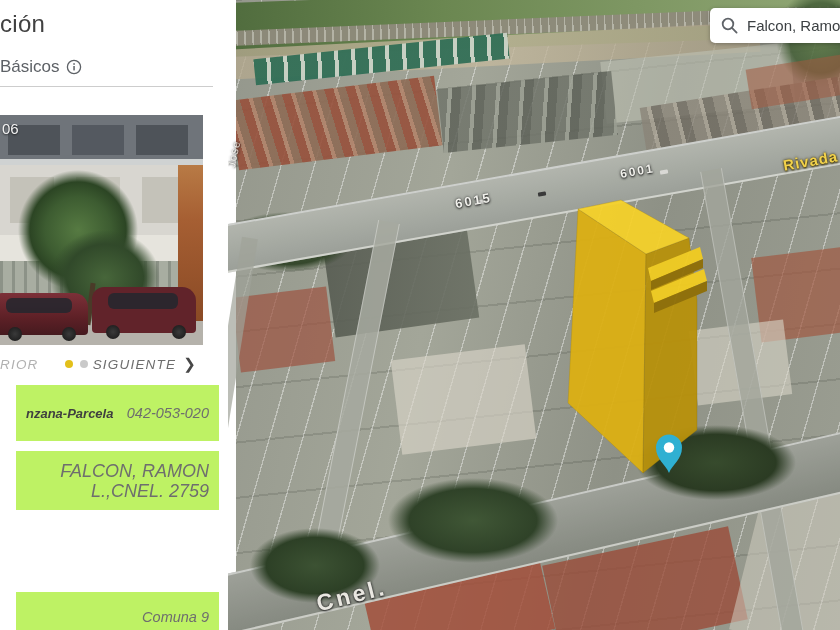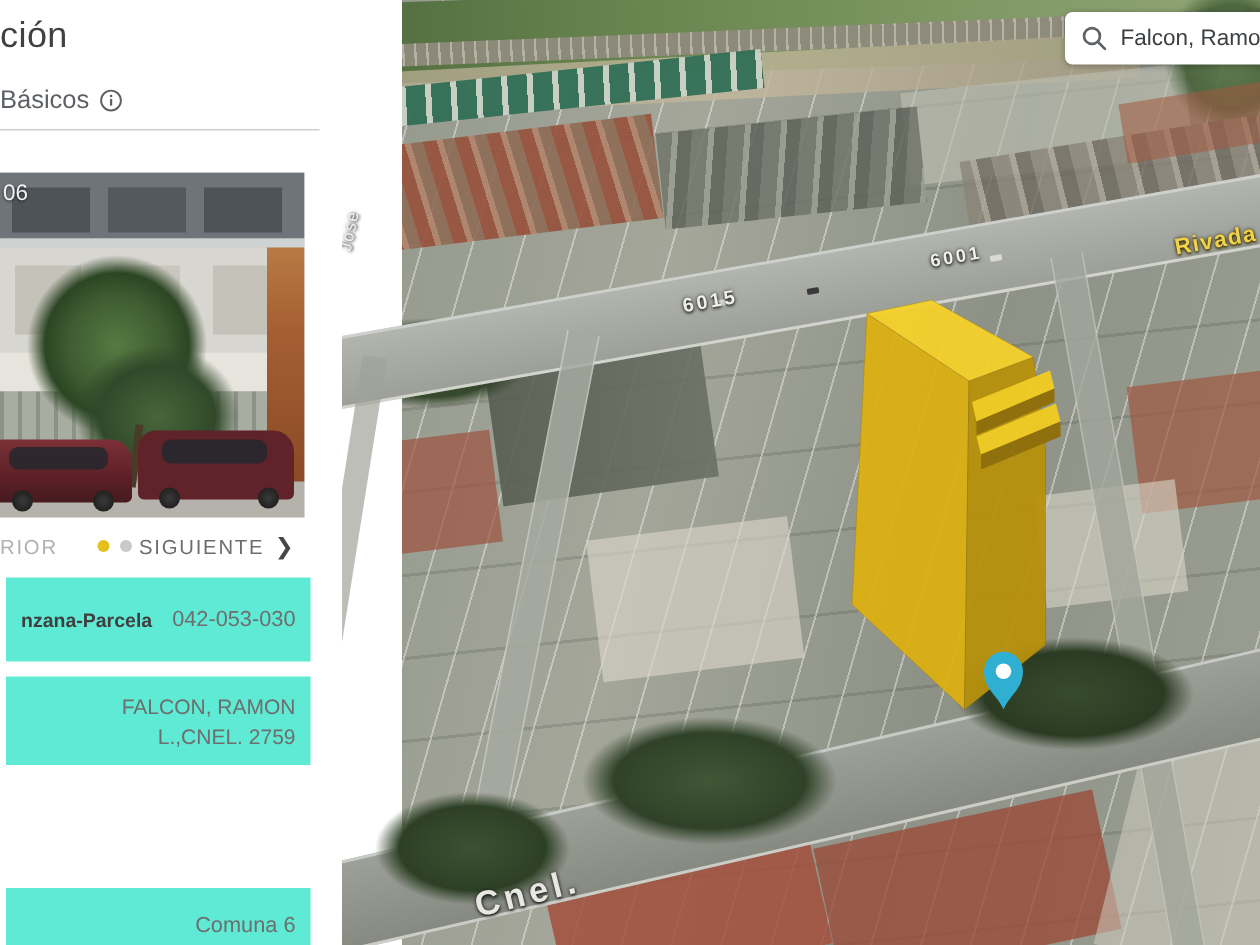--- a/index.html
+++ b/index.html
@@ -1,50 +1,50 @@
 <!DOCTYPE html>
 <html><head>
 <meta charset="utf-8">
 <style>
   html,body{margin:0;padding:0;}
   body{width:840px;height:630px;overflow:hidden;background:#fff;position:relative;
        font-family:"Liberation Sans","DejaVu Sans",sans-serif;}
   .abs{position:absolute;}
 
   
-  #sidebar{left:0;top:0;width:268px;height:630px;background:#fff;z-index:5;}
+  #sidebar{left:0;top:0;width:236px;height:630px;background:#fff;z-index:5;}
   #panel-title{left:0;top:10px;font-size:24px;color:#414141;font-weight:500;letter-spacing:.3px;}
   #tab-basicos{left:0;top:57px;display:flex;align-items:center;gap:6px;font-size:17px;color:#5d6166;cursor:pointer;}
   #divider{left:0;top:86px;width:213px;height:1px;background:#cdcdcd;}
 
   
   #photo{left:0;top:115px;width:203px;height:230px;overflow:hidden;background:#c9c7c0;}
   #photo .abs{position:absolute;}
   #photo-overlay-text{left:2px;top:5px;color:#f2f2f2;font-size:15px;font-weight:400;
     text-shadow:0 1px 2px rgba(0,0,0,.6);z-index:9;}
 
   
-  #pager{left:0;top:347px;width:197px;height:34px;display:flex;align-items:center;}
+  #pager{left:0;top:347px;width:197px;height:34px;display:flex;align-items:center;font-style:italic;}
   #pager-prev{color:#b1b1b1;font-size:13.5px;letter-spacing:1.2px;cursor:pointer;}
   #pager-dots{margin-left:26px;display:flex;gap:7px;}
   .dot{width:8px;height:8px;border-radius:50%;cursor:pointer;}
   .dot.active{background:#e3c01a;}
   .dot.inactive{background:#c9c9c9;}
   #pager-next{margin-left:auto;display:flex;align-items:center;gap:7px;color:#6d6d6d;
     font-size:13.5px;letter-spacing:1.2px;cursor:pointer;}
   #pager-next .chev{color:#474747;font-weight:700;font-size:15px;}
 
   
-  .inforow{position:absolute;left:4px;width:203px;background:#5eead4;box-sizing:border-box;
-    display:flex;align-items:center;padding:0 10px;}
+  .inforow{position:absolute;left:16px;width:203px;background:#bef264;box-sizing:border-box;
+    display:flex;align-items:center;padding:0 10px;font-style:italic;}
   .inforow .rlabel{font-size:13px;font-weight:700;color:#3f3f3f;margin-right:auto;}
   .inforow .rvalue{font-size:14.5px;color:#6e6e6e;text-align:right;}
   #row-1{top:385px;height:56px;}
   #row-2{top:451px;height:59px;flex-direction:column;justify-content:center;align-items:flex-end;}
-  #row-2 .rvalue{font-size:14px;line-height:20px;}
+  #row-2 .rvalue{font-size:18px;line-height:20px;}
   #row-3{top:528px;height:44px;justify-content:flex-end;}
   #row-4{top:592px;height:50px;justify-content:flex-end;}
 
   
   #map{left:228px;top:0;width:612px;height:630px;overflow:hidden;cursor:grab;
     background:
       repeating-linear-gradient(106deg, rgba(255,255,255,.38) 0 1.3px, rgba(255,255,255,0) 1.3px 32px),
       repeating-linear-gradient(174deg, rgba(35,40,32,.14) 0 2px, rgba(35,40,32,0) 2px 55px),
       linear-gradient(100deg,#94978c,#a3a699 35%,#8e9186 65%,#9b9e92);}
   #map .abs{position:absolute;}
@@ -116,28 +116,28 @@
       <span class="dot inactive"></span>
     </span>
     <span id="pager-next">
       <span>SIGUIENTE</span>
       <span class="chev">❯</span>
     </span>
   </div>
 
   <div id="row-1" class="inforow">
     <span class="rlabel">nzana-Parcela</span>
-    <span class="rvalue">042-053-030</span>
+    <span class="rvalue">042-053-020</span>
   </div>
   <div id="row-2" class="inforow">
     <span class="rvalue">FALCON, RAMON</span>
     <span class="rvalue">L.,CNEL. 2759</span>
   </div>
   <div id="row-4" class="inforow">
-    <span class="rvalue">Comuna 6</span>
+    <span class="rvalue">Comuna 9</span>
   </div>
 </div>
 
 <div id="map" class="abs">
 
   <div class="patch" style="left:-8px;top:-8px;width:640px;height:54px;transform:rotate(-2deg);background:linear-gradient(90deg,#4f6b3d,#6b8751 35%,#7e9763 65%,#92a876);"></div>
   <div class="patch" style="left:-8px;top:18px;width:640px;height:15px;transform:rotate(-2.4deg);background:repeating-linear-gradient(90deg,rgba(235,235,228,.45) 0 1.5px,rgba(120,115,100,0) 1.5px 8px),#8f8b7c;opacity:.95;"></div>
   <div class="patch" style="left:-8px;top:36px;width:540px;height:30px;transform:rotate(-3deg);background:linear-gradient(90deg,#b2a78d,#c3b89d 50%,#a89e85);opacity:.8;"></div>
   <div class="patch" style="left:26px;top:46px;width:255px;height:26px;transform:rotate(-6deg);background:repeating-linear-gradient(93deg,#2e6d55 0 13px,#c9d3c7 13px 17px);opacity:.92;"></div>
   <div class="patch" style="left:375px;top:52px;width:190px;height:62px;transform:rotate(-6deg);background:#bbbeb0;opacity:.65;"></div>

